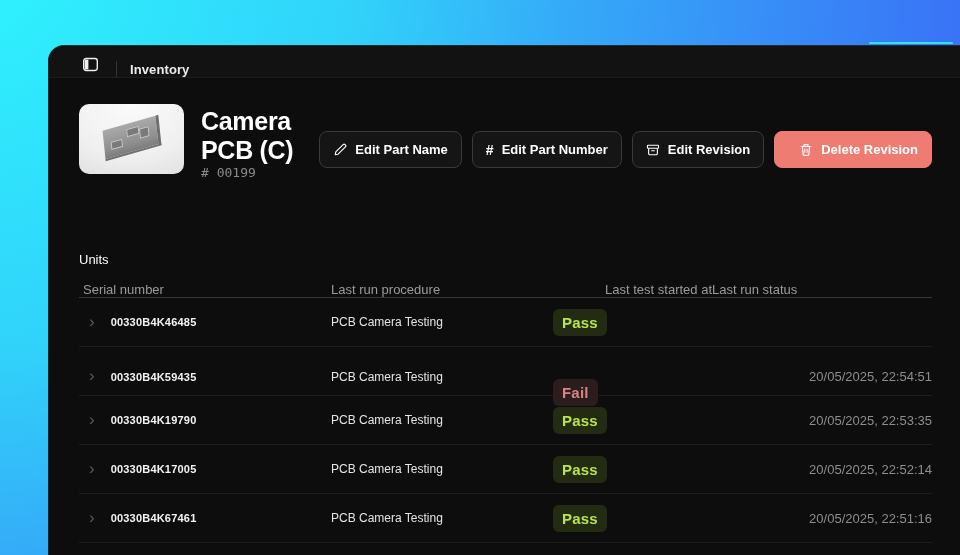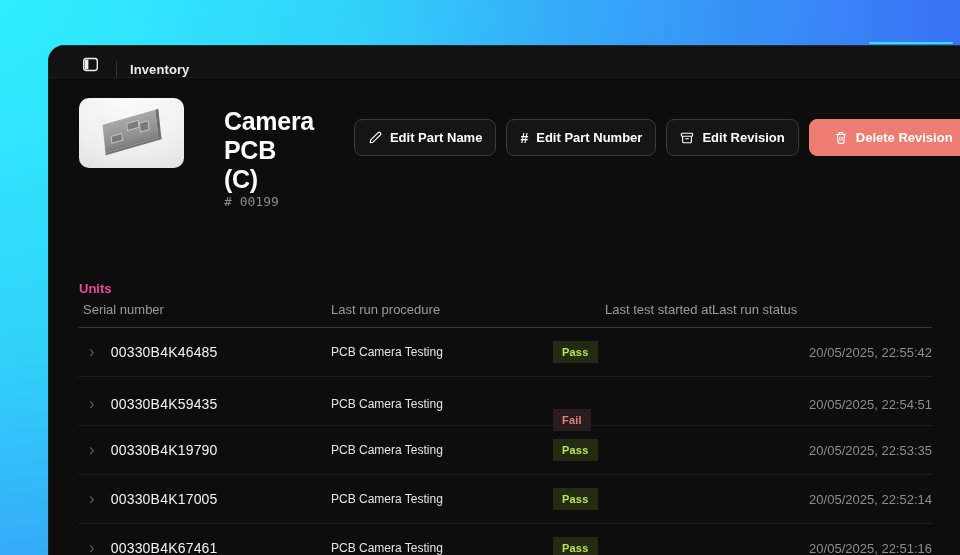--- a/index.html
+++ b/index.html
@@ -30,21 +30,21 @@
   .icon-btn {
     width:26px; height:26px; display:flex; align-items:center; justify-content:center;
     background:transparent; border:none; cursor:pointer; border-radius:6px;
   }
   .vdiv { width:1px; height:16px; background:#333; }
   .breadcrumb { font-size:13px; font-weight:600; color:#ececec; letter-spacing:.1px; }
 
   
   .content { padding:20px 28px 0 30px; }
 
-  .part-header { display:flex; align-items:flex-start; gap:40px; }
+  .part-header { display:flex; align-items:center; gap:17px; }
   .thumb {
     width:105px; height:70px; border-radius:10px; flex:0 0 auto;
     background: radial-gradient(120% 140% at 50% 0%, #fbfbfb 0%, #efefef 55%, #d8d8d8 100%);
     position:relative; overflow:hidden;
   }
   .pcb {
     position:absolute; left:24px; top:19px; width:58px; height:30px;
     transform: rotate(-16deg) skewX(-10deg);
     background: linear-gradient(180deg,#a9a9a9 0%, #8f8f8f 70%, #7c7c7c 100%);
     border-right:3px solid #6d6d6d; border-bottom:2px solid #707070;
@@ -62,40 +62,40 @@
   .btn {
     height:37px; display:flex; align-items:center; gap:8px; padding:0 13px;
     background:#151515; border:1px solid #3a3a3a; border-radius:8px;
     color:#fff; font-size:13px; font-weight:600; font-family:inherit; cursor:pointer;
     white-space:nowrap;
   }
   .btn .glyph { font-size:14px; font-weight:600; line-height:1; }
   .btn.danger { background:var(--danger,#ef7c73); border-color:var(--danger,#ef7c73);padding-left:24px; }
 
   
-  .units-title { margin-top:72px; font-size:13px; font-weight:700; color:#ec4899; }
+  .units-title { margin-top:72px; font-size:13px; font-weight:400; color:#ffffff; }
   .thead {
     display:grid; grid-template-columns:252px 222px 1fr 220px;
-    margin-top:6px; padding-bottom:10px; border-bottom:1px solid #383838;
+    margin-top:15px; border-bottom:1px solid #383838;
   }
   .thead .th { font-size:13px; color:#9b9b9b; }
   .th.first { padding-left:4px; }
   .th.right { text-align:right; }
 
   .trow {
     display:grid; grid-template-columns:252px 222px 1fr 220px; align-items:center;
     height:49px; border-bottom:1px solid #1d1d1d; cursor:pointer;
   }
   .c-serial { display:flex; align-items:center; gap:16px; padding-left:10px; }
   .chev { color:#5a5a5a; font-size:17px; line-height:1; transform:translateY(-1px); }
-  .serial { font-size:14px; font-weight:400; color:#f3f3f3; letter-spacing:.2px; }
+  .serial { font-size:11px; font-weight:700; color:#f3f3f3; letter-spacing:.2px; }
   .c-proc { font-size:12px; color:#e4e4e4; }
   .badge {
-    display:inline-block; padding:5px 9px; border-radius:0;
-    font-size:11px; font-weight:700; letter-spacing:.2px;
+    display:inline-block; padding:5px 9px; border-radius:6px;
+    font-size:15px; font-weight:700; letter-spacing:.2px;
   }
   .badge.pass { color:var(--pass-fg,#b8e44d); background:var(--pass-bg,#232b12); }
   .badge.fail { color:var(--fail-fg,#d98383); background:var(--fail-bg,#2b1d1d);margin-top:32px; }
   .c-time { text-align:right; font-size:13px; color:#8d8d8d; }
 
   svg { display:block; }
 </style>
 </head>
 <body>
 
@@ -181,21 +181,20 @@
       <div id="tbody">
         <div class="trow">
           <div class="c-serial">
             <span class="chev">›</span>
             <span class="serial">00330B4K46485</span>
           </div>
           <div class="c-proc">PCB Camera Testing</div>
           <div class="c-status">
             <span class="badge pass">Pass</span>
           </div>
-          <div class="c-time">20/05/2025, 22:55:42</div>
         </div>
 
         <div class="trow">
           <div class="c-serial">
             <span class="chev">›</span>
             <span class="serial">00330B4K59435</span>
           </div>
           <div class="c-proc">PCB Camera Testing</div>
           <div class="c-status">
             <span class="badge fail">Fail</span>

